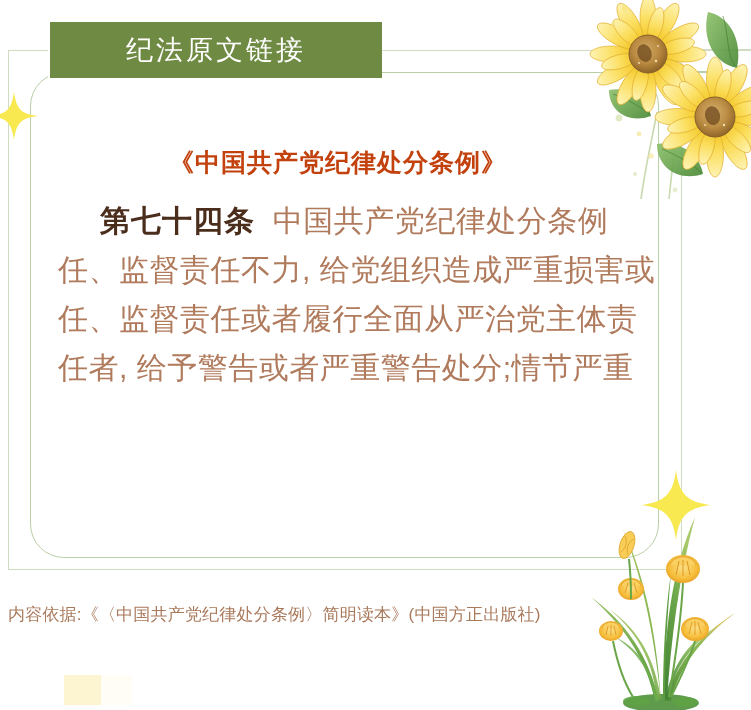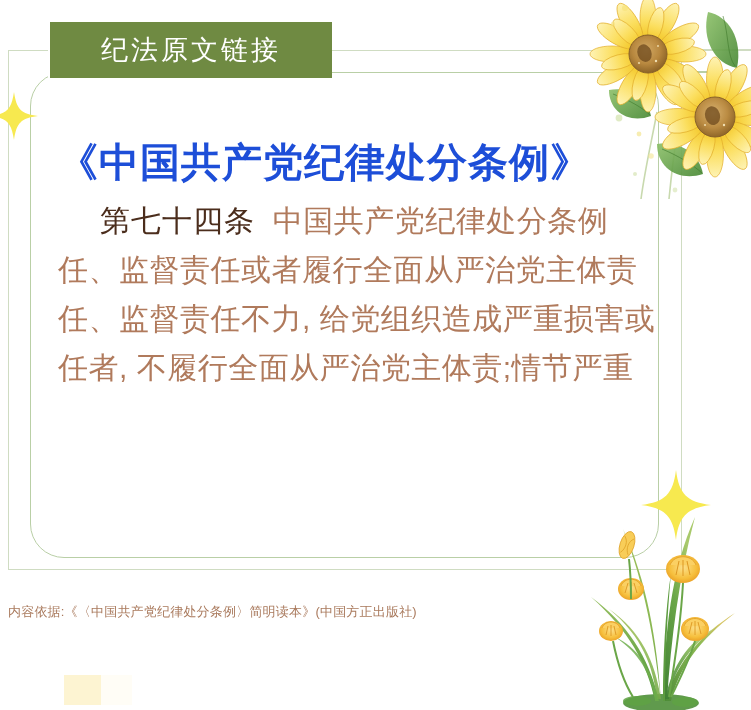--- a/index.html
+++ b/index.html
@@ -64,21 +64,21 @@
     width: 60px;
     height: 1.5px;
     background: #b9cfa6;
   }
 
   
   .banner {
     position: absolute;
     left: 50px;
     top: 22px;
-    width: 282px;
+    width: 332px;
     height: 56px;
     background: #6f8a42;
     display: flex;
     align-items: center;
     justify-content: center;
   }
   .banner-label {
     color: #ffffff;
     font-size: 27px;
     letter-spacing: 3px;
@@ -94,50 +94,51 @@
   .sparkle svg { display: block; }
 
   
   .content {
     position: absolute;
     left: 58px;
     top: 138px;
     width: 560px;
   }
   .doc-title {
-    color: #1d4ed8;
-    font-size: 40px;
+    text-align: center;
+    color: #c2410c;
+    font-size: 25px;
     font-weight: bold;
     letter-spacing: 1px;
     line-height: 48px;
     white-space: nowrap;
   }
   .body-text {
     margin-top: 10px;
     color: #b07a5c;
     font-size: 30px;
     line-height: 49px;
     letter-spacing: 0.5px;
     text-align: justify;
   }
   .body-line { white-space: nowrap; display: block; }
   .article-no {
     color: #4b2d1c;
-    font-weight: normal;
+    font-weight: bold;
     letter-spacing: 1px;
   }
   .first-line { padding-left: 42px; }
 
   
   .footer-note {
     position: absolute;
     left: 8px;
     top: 603px;
     color: #a9795c;
-    font-size: 13px;
+    font-size: 17px;
     letter-spacing: 0.2px;
     white-space: nowrap;
   }
 
   
   .cream-swatch {
     position: absolute;
     left: 64px;
     top: 675px;
     width: 37px;
@@ -190,23 +191,23 @@
   <div class="sparkle" style="left:-10px; top:92px; width:48px; height:48px;">
     <svg viewBox="0 0 48 48" width="48" height="48" aria-hidden="true">
       <path d="M24 0 C26.5 17 31 22 48 24 C31 26 26.5 31 24 48 C21.5 31 17 26 0 24 C17 22 21.5 17 24 0 Z" fill="#f7e94f"></path>
     </svg>
   </div>
 
   <div class="content">
     <div class="doc-title">《中国共产党纪律处分条例》</div>
     <div class="body-text">
       <span class="body-line first-line"><b class="article-no">第七十四条</b>&nbsp; <span>中国共产党纪律处分条例</span></span>
+      <span class="body-line">任、监督责任不力, 给党组织造成严重损害或</span>
       <span class="body-line">任、监督责任或者履行全面从严治党主体责</span>
-      <span class="body-line">任、监督责任不力, 给党组织造成严重损害或</span>
-      <span class="body-line">任者, 不履行全面从严治党主体责;情节严重</span>
+      <span class="body-line">任者, 给予警告或者严重警告处分;情节严重</span>
     </div>
   </div>
 
   <div class="footer-note">内容依据:《〈中国共产党纪律处分条例〉简明读本》(中国方正出版社)</div>
 
   <div class="cream-swatch"></div>
   <div class="cream-swatch-2"></div>
 
   <div class="art-sunflowers">
     <svg viewBox="0 0 190 205" aria-hidden="true">

